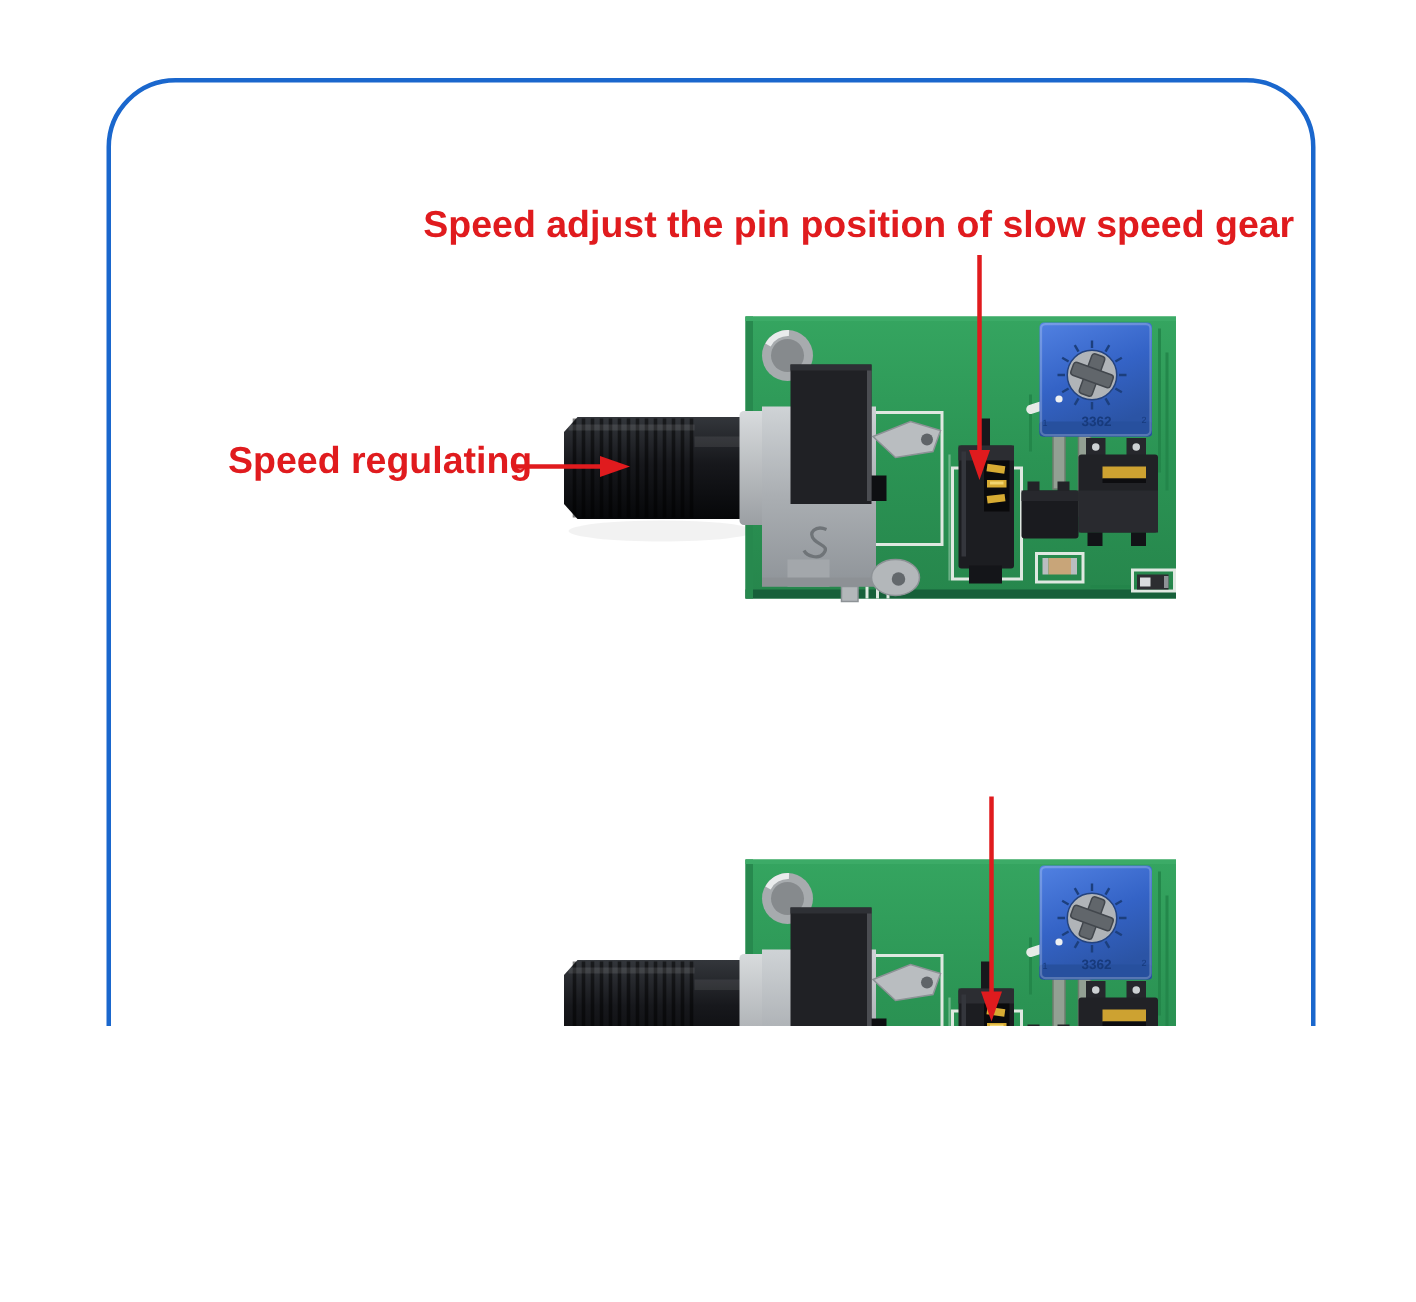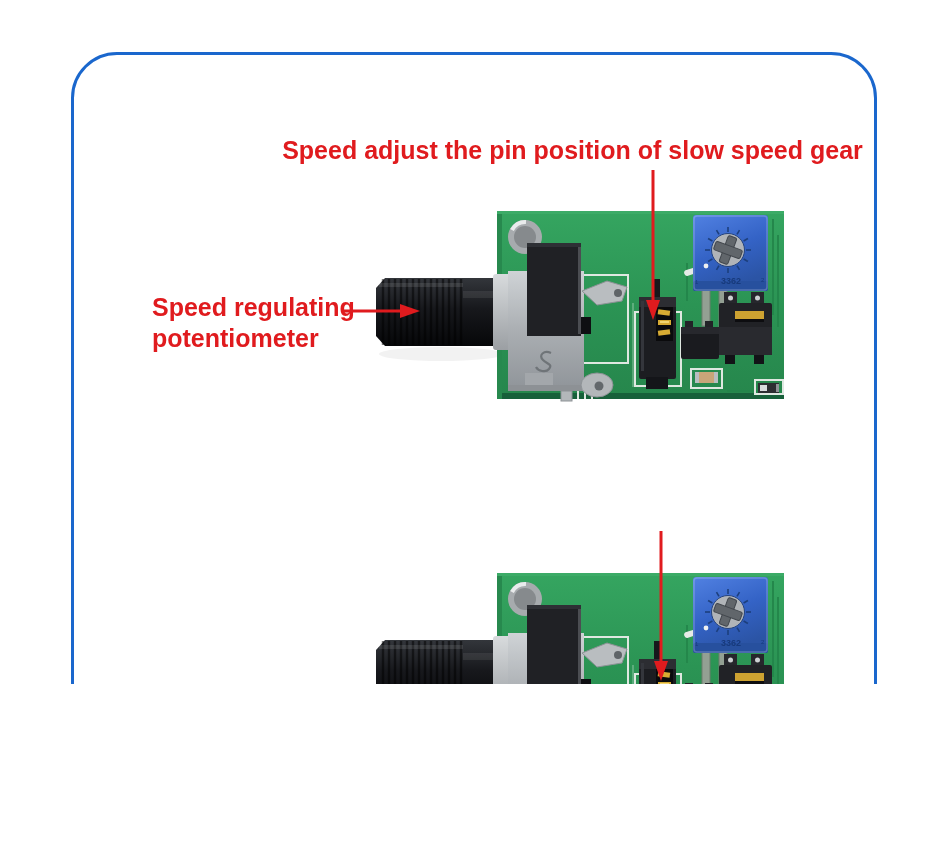--- a/index.html
+++ b/index.html
@@ -41,21 +41,20 @@
 <body>
 
 <div class="canvas">
 
   <div class="frame"></div>
 
   <div class="caption" id="cap-slow">Speed adjust the pin position of slow speed gear</div>
 
   <div class="pot-label">
     <div>Speed regulating</div>
-    <div>potentiometer</div>
   </div>
 
 
   <svg class="photo" id="photo-slow" viewBox="0 0 420 200" xmlns="http://www.w3.org/2000/svg">
     <defs>
       <linearGradient id="gPCB" x1="0" y1="0" x2="0" y2="1">
         <stop offset="0" stop-color="#35a560"></stop>
           <stop offset="0.5" stop-color="#2b9454"></stop>
           <stop offset="1" stop-color="#26864c"></stop>
       </linearGradient>

